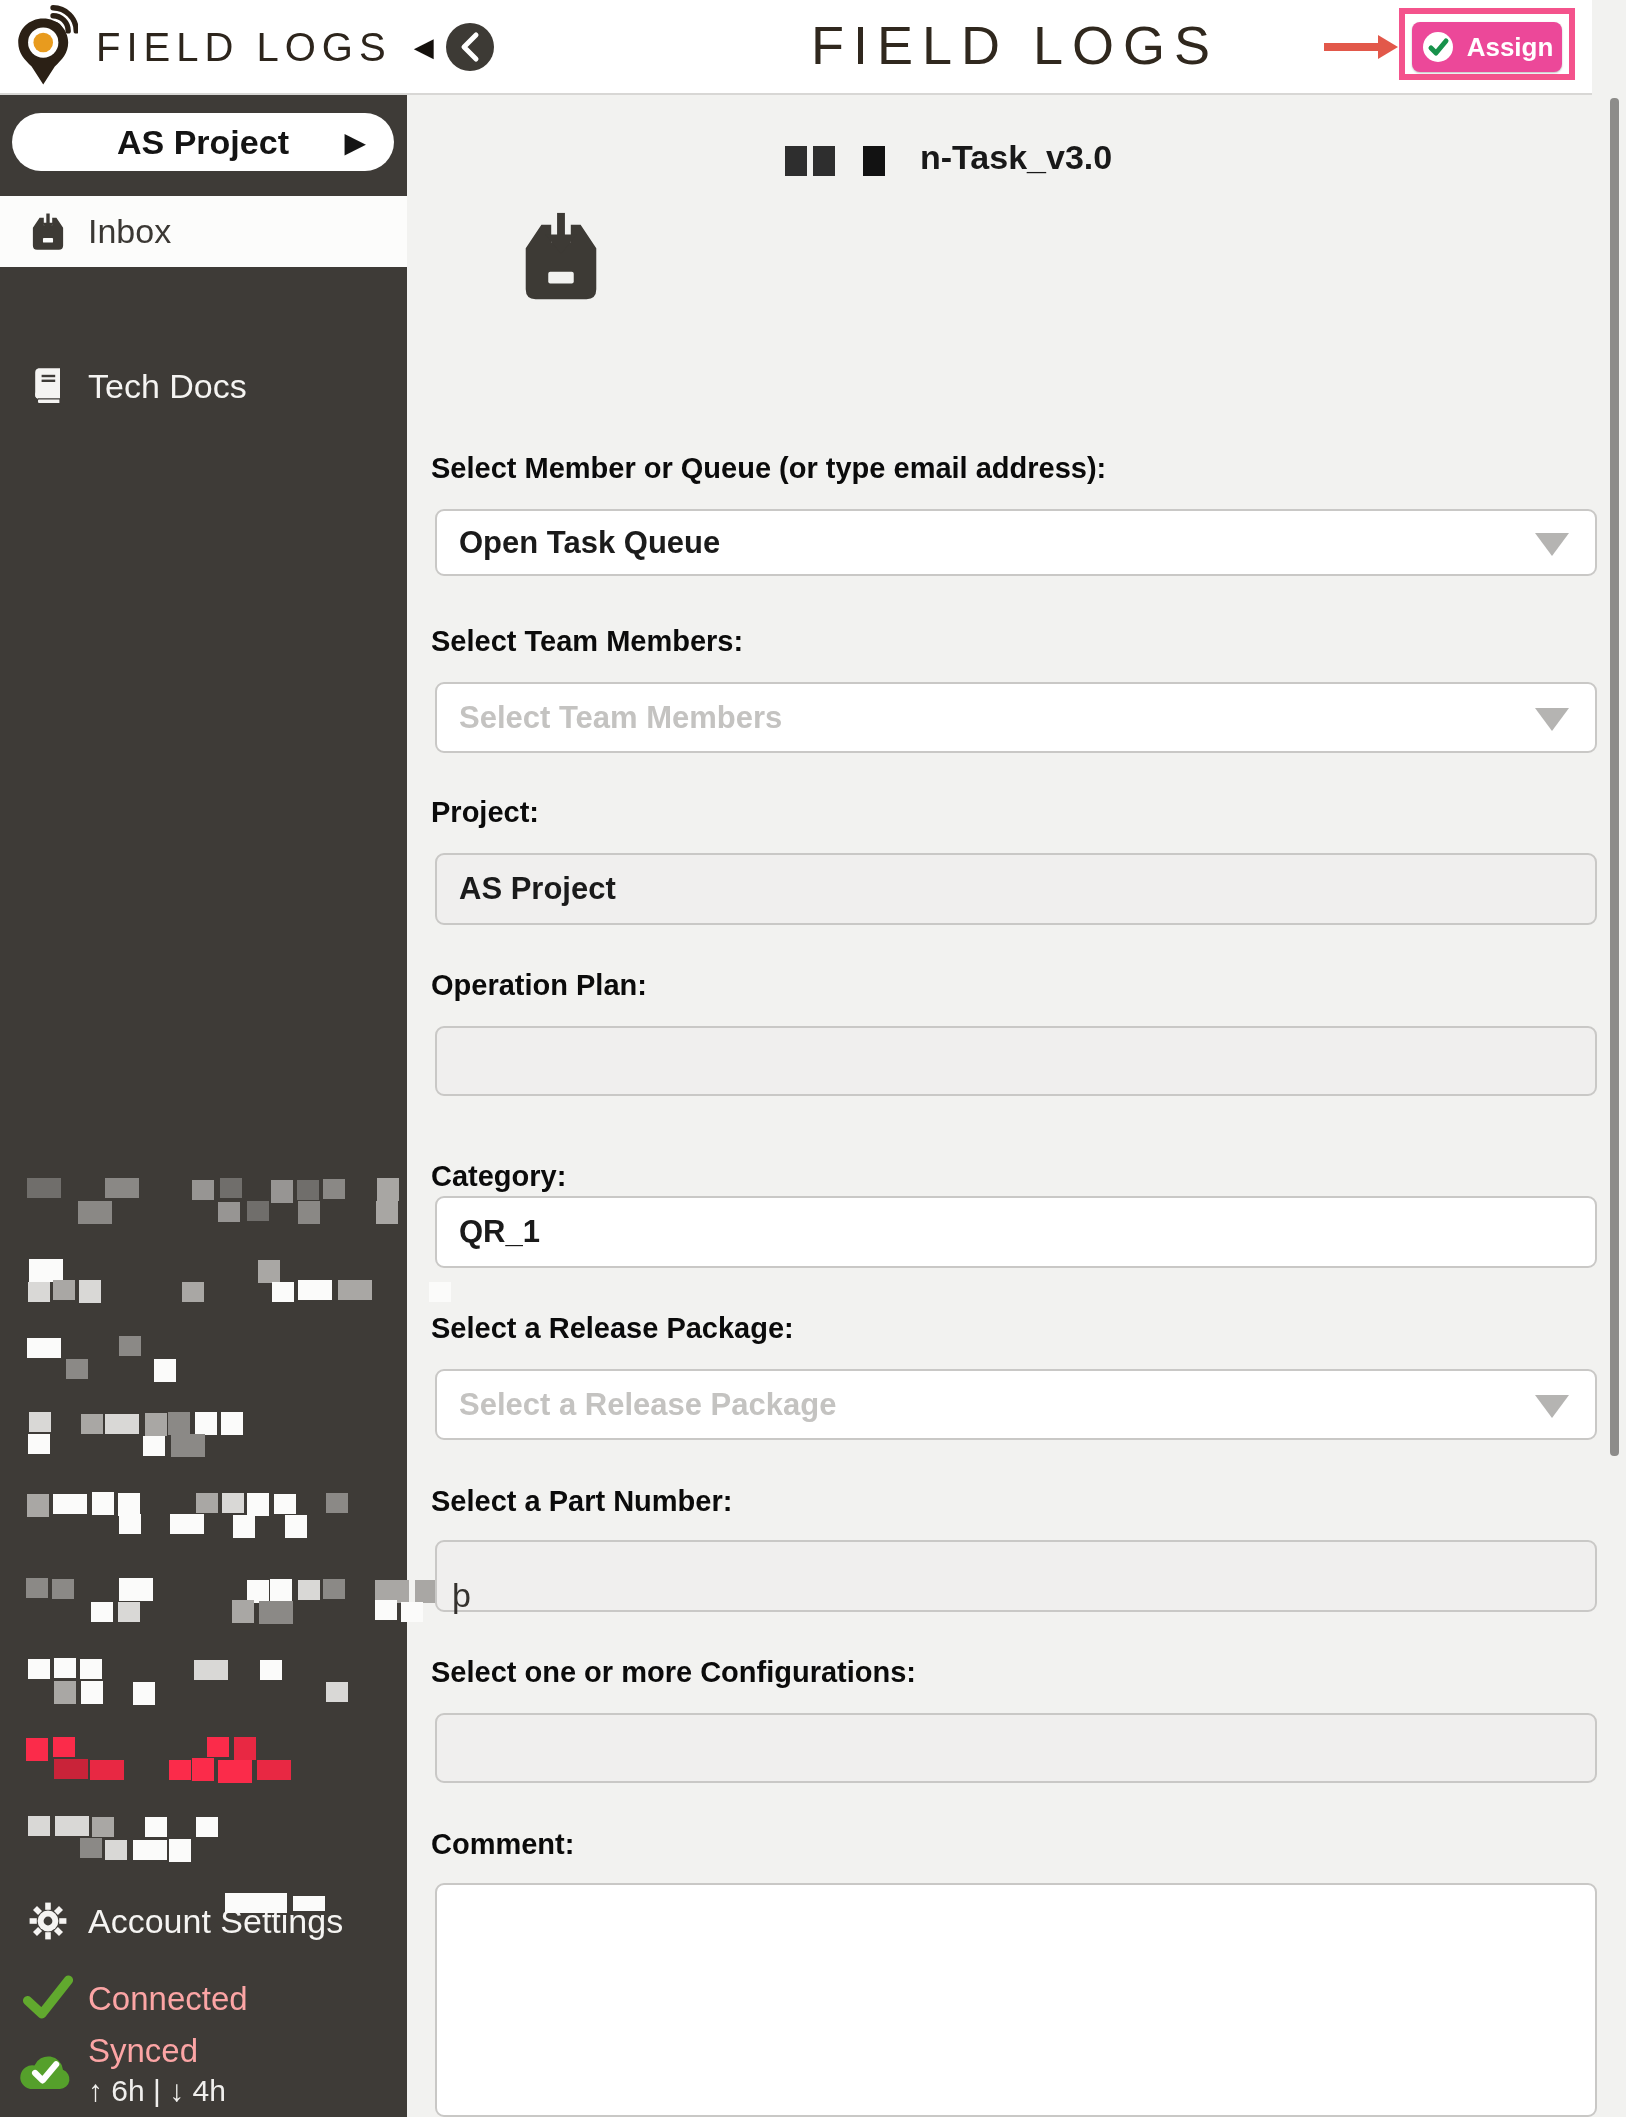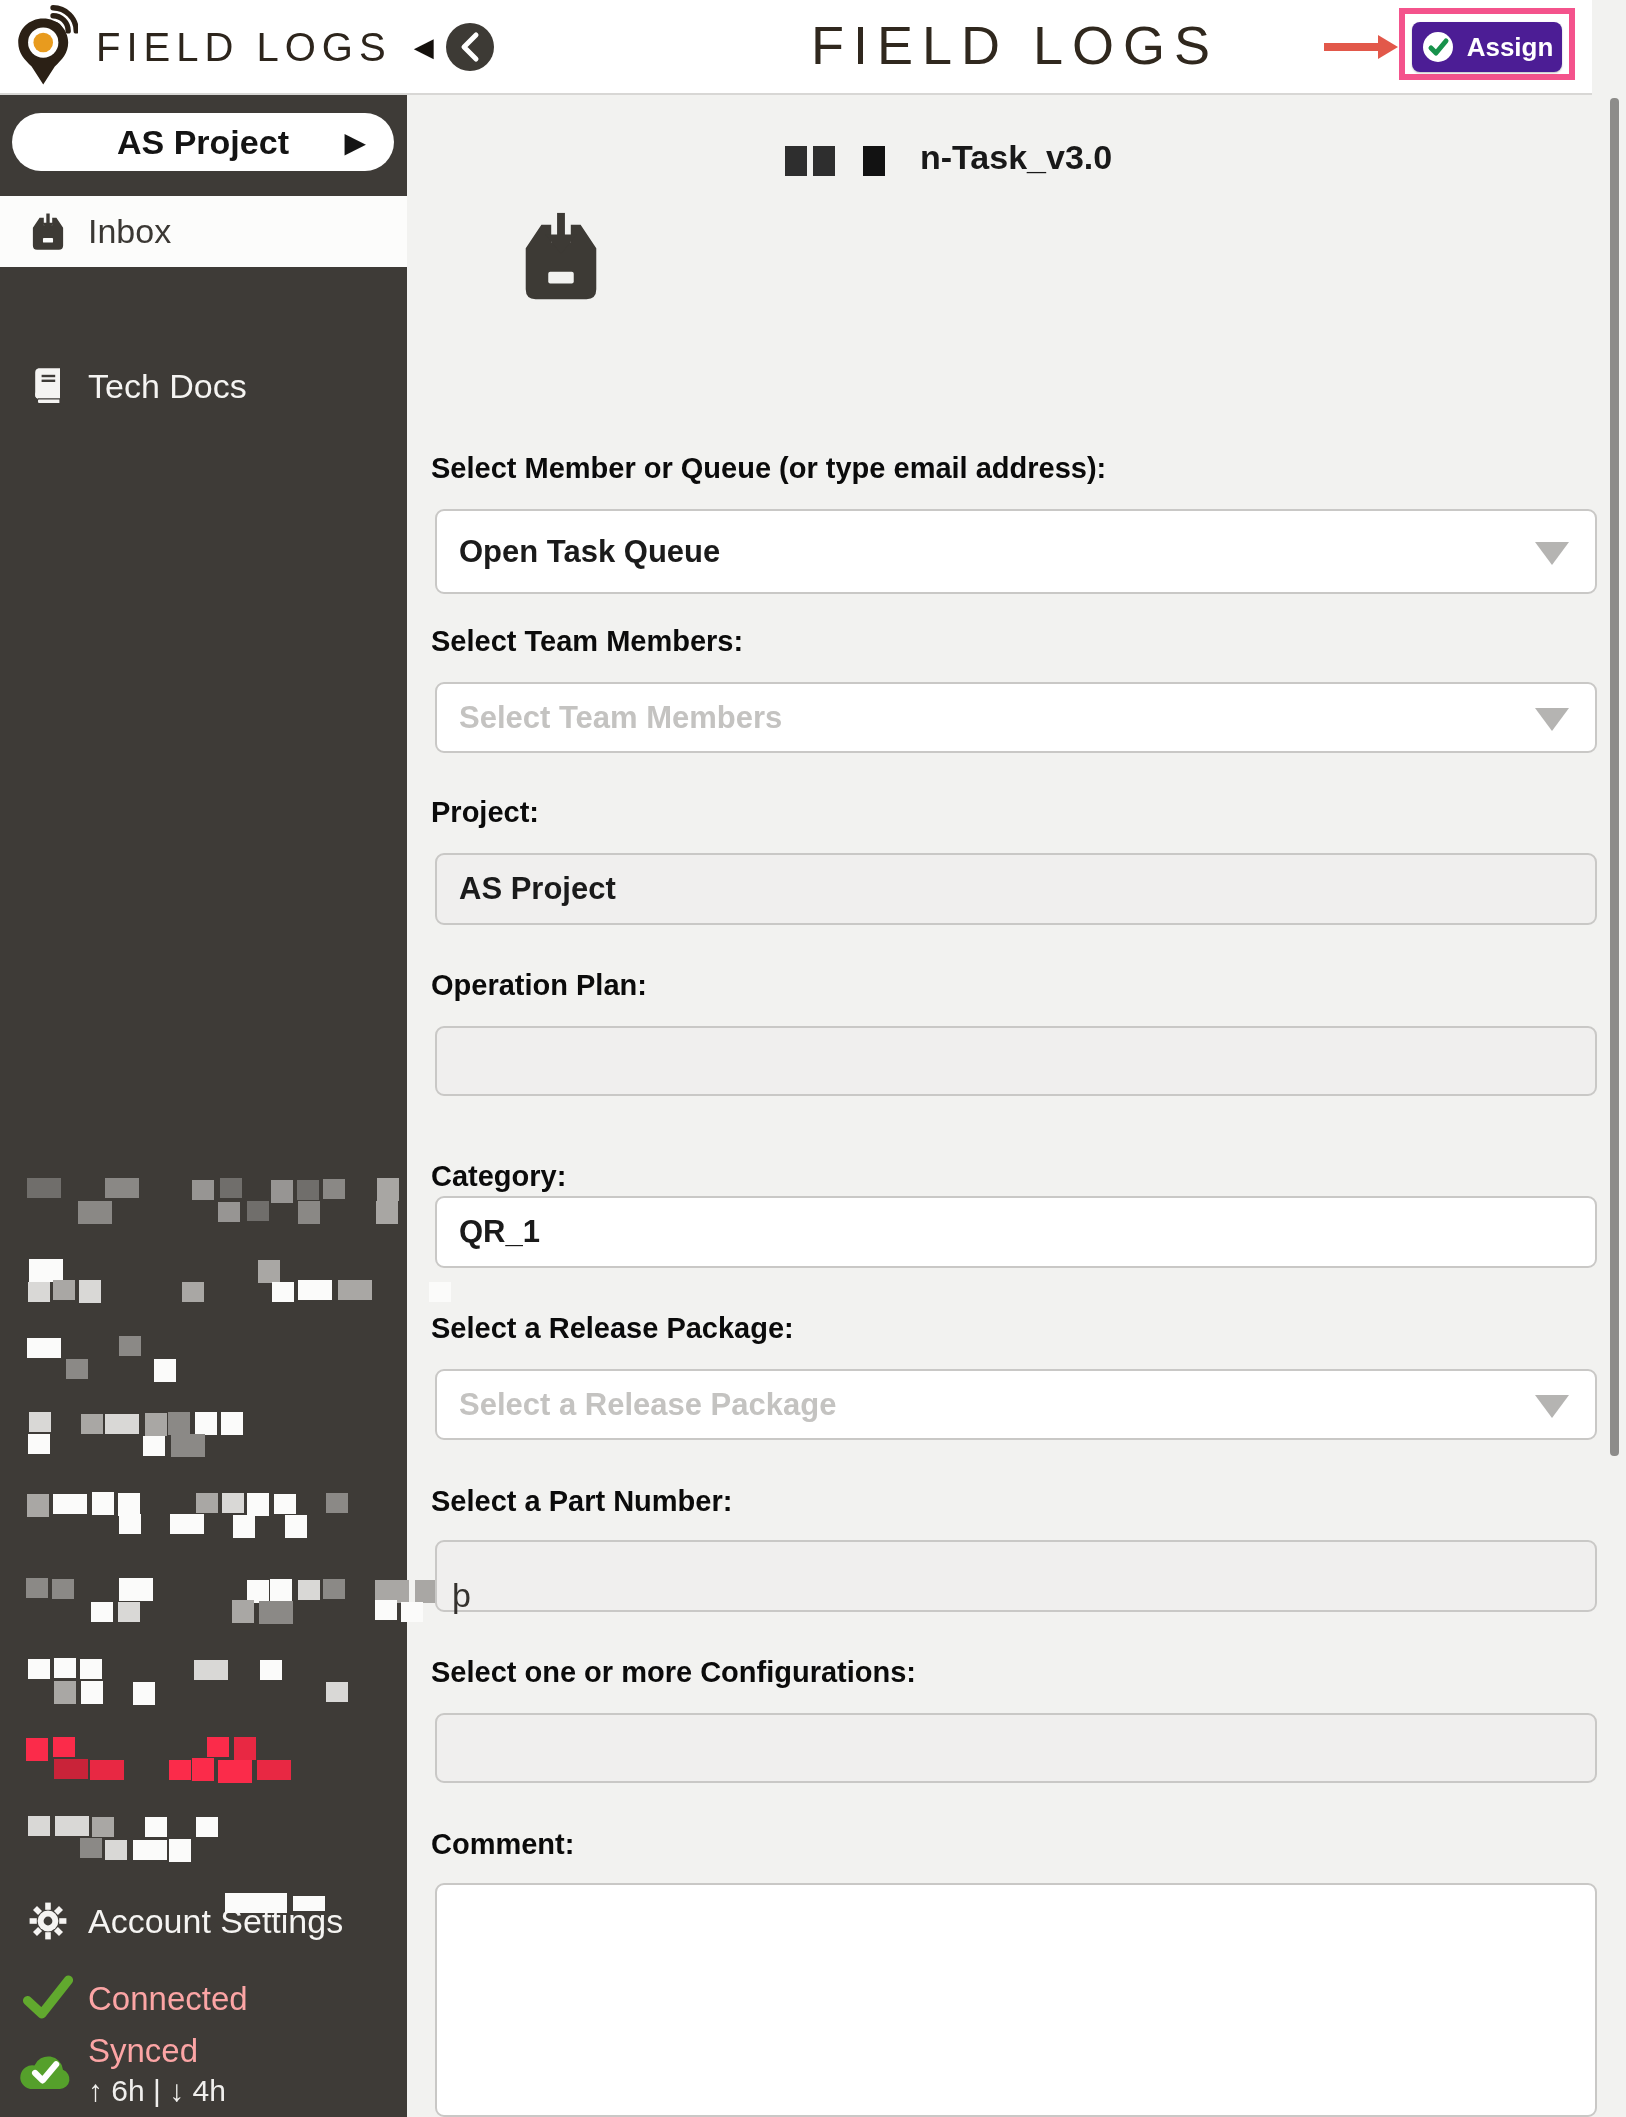--- a/index.html
+++ b/index.html
@@ -13,21 +13,21 @@
   .logo-wrap{position:absolute;left:12px;top:4px;display:flex;align-items:center;gap:18px;height:86px;}
   .brand{font-size:40px;letter-spacing:6px;color:#2d251c;font-weight:400;white-space:nowrap;}
   .collapse-tri{font-size:26px;color:#14100c;margin-left:4px;cursor:pointer;}
   .backbtn{position:absolute;left:446px;top:23px;width:48px;height:48px;border-radius:50%;
            background:#3d3a35;border:none;display:flex;align-items:center;justify-content:center;cursor:pointer;}
   .center-brand{position:absolute;left:780px;top:14px;width:470px;text-align:center;
                 font-size:54px;letter-spacing:9px;color:#30281e;font-weight:400;white-space:nowrap;}
   .annot-arrow{position:absolute;left:1322px;top:33px;}
   .pinkbox{position:absolute;left:1399px;top:8px;width:176px;height:72px;border:6px solid #f4538c;
            box-sizing:border-box;background:transparent;}
-  .assignbtn{position:absolute;left:7px;top:8px;width:150px;height:50px;background:#4c1d95;border:none;
+  .assignbtn{position:absolute;left:7px;top:8px;width:150px;height:50px;background:#ec4899;border:none;
              border-radius:8px;display:flex;align-items:center;justify-content:center;gap:12px;cursor:pointer;
              box-shadow:0 1px 2px rgba(0,0,0,.25);}
   .assignbtn span.lbl{color:#ffffff;font-size:26px;font-weight:700;}
 
   
   .sidebar{position:absolute;left:0;top:95px;width:407px;height:2022px;background:#3e3b37;}
   .pill{position:absolute;left:12px;top:18px;width:382px;height:58px;background:#ffffff;border-radius:30px;
         display:flex;align-items:center;justify-content:center;cursor:pointer;}
   .pill .txt{font-size:34px;font-weight:600;color:#141414;}
   .pill .chev{position:absolute;right:28px;font-size:28px;color:#141414;}
@@ -314,21 +314,21 @@
     <g fill="#3d3a35">
       <path d="M14 40 L30 16 H40 V34 H60 V16 H70 L86 40 V82 Q86 92 76 92 H24 Q14 92 14 82 Z"></path>
       <rect x="46" y="4" width="8" height="26"></rect>
       <path d="M34 26 H66 L50 46 Z"></path>
     </g>
     <rect x="37" y="64" width="26" height="12" rx="2" fill="#f2f2f0"></rect>
   </svg>
 
   <div id="form-area">
       <div class="flabel" style="top: 452px;">Select Member or Queue (or type email address):</div>
-      <div class="fbox white" style="top: 509px; height: 85px;">
+      <div class="fbox white" style="top: 509px; height: 67px;">
         <span class="fval">Open Task Queue</span>
         <span class="dd"></span>
       </div>
       <div class="flabel" style="top: 625px;">Select Team Members:</div>
       <div class="fbox white" style="top: 682px; height: 71px;">
         <span class="fval ph">Select Team Members</span>
         <span class="dd"></span>
       </div>
       <div class="flabel" style="top: 796px;">Project:</div>
       <div class="fbox grayed" style="top: 853px; height: 72px;">

